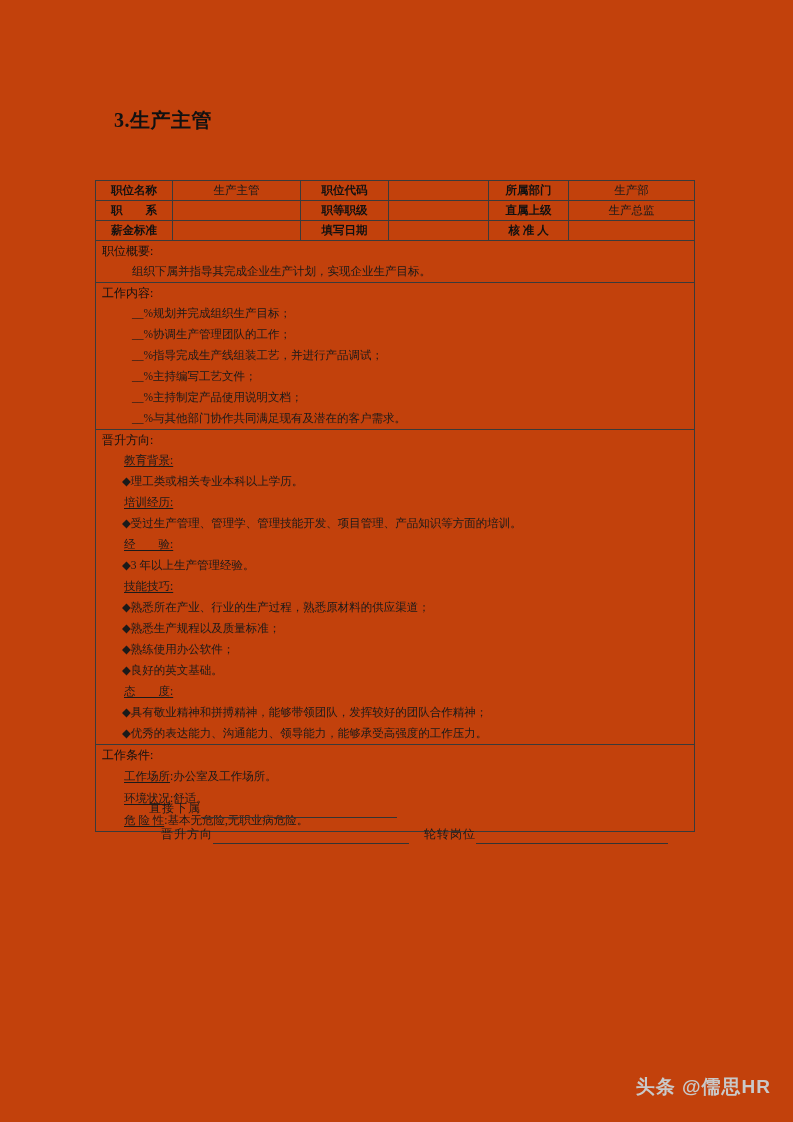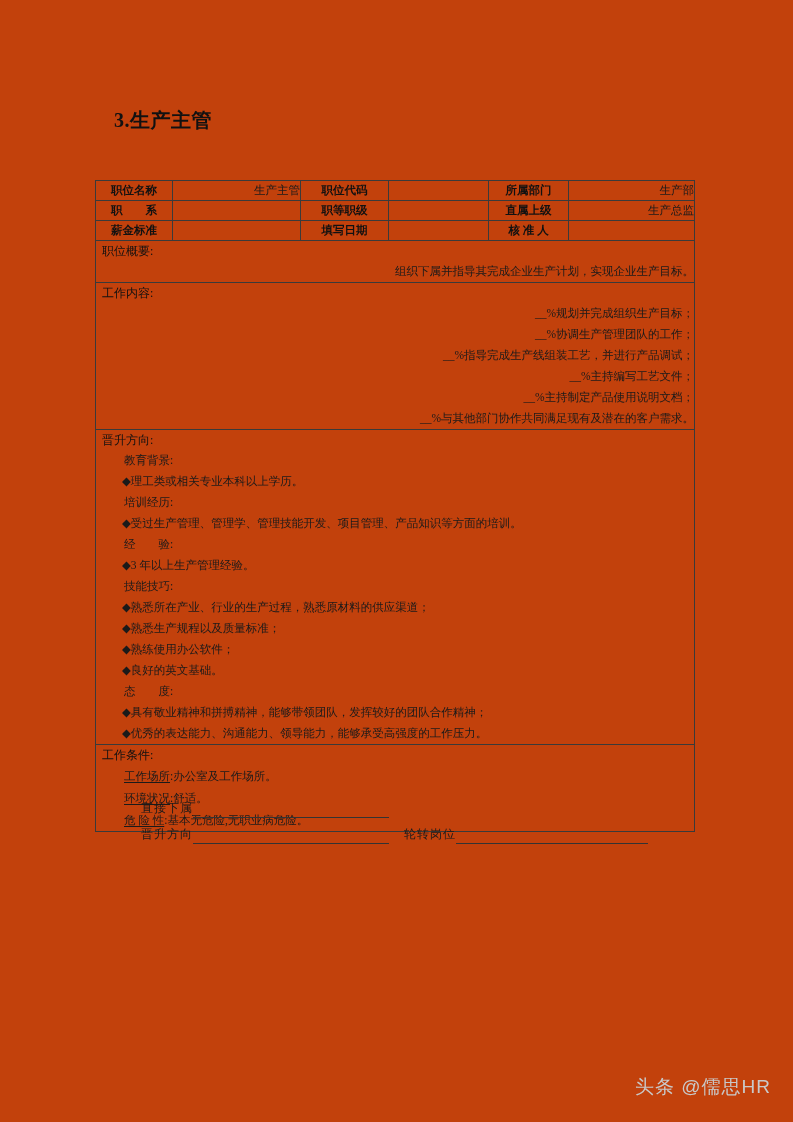--- a/index.html
+++ b/index.html
@@ -56,21 +56,21 @@
   .hdr-cell {
     text-align: center;
     font-weight: 700;
     font-size: 11.5px;
     height: 19px;
     line-height: 19px;
     white-space: nowrap;
     color: #111;
   }
   .val-cell {
-    text-align: right;
+    text-align: center;
     font-size: 11.5px;
     height: 19px;
     line-height: 19px;
     white-space: nowrap;
     color: #1a1a1a;
   }
 
   
   .sec-cell {
     padding: 4px 0 5px 0;
@@ -80,35 +80,35 @@
     font-size: 12px;
     padding-left: 6px;
     line-height: 20px;
     color: #111;
   }
   .indent1 {
     padding-left: 36px;
     line-height: 21px;
     font-size: 11.5px;
     white-space: nowrap;
-    text-align: right;
   }
   .indent-sub {
     padding-left: 28px;
     line-height: 21px;
     font-size: 11.5px;
     white-space: nowrap;
   }
   .indent-bullet {
     padding-left: 26px;
     line-height: 21px;
     font-size: 11.5px;
     white-space: nowrap;
   }
   .sub-head {
+    text-decoration: underline;
     text-underline-offset: 2px;
     font-size: 11.5px;
   }
   .cond-line {
     padding-left: 28px;
     line-height: 22px;
     font-size: 11.5px;
     white-space: nowrap;
   }
   .cond-label {
@@ -120,26 +120,26 @@
   
   .sig-area {
     position: absolute;
     left: 0;
     top: 800px;
     width: 793px;
     height: 60px;
   }
   .sig-row {
     position: absolute;
-    left: 0;
+    left: 8px;
     width: 686px;
     height: 26px;
   }
   .sig-row.r1 { top: 0px; }
-  .sig-row.r2 { top: 26px; }
+  .sig-row.r2 { top: 26px; margin-left: 12px; }
 
   .sig-item {
     position: absolute;
     display: flex;
     align-items: flex-end;
     white-space: nowrap;
     font-size: 12px;
   }
   .sig-item.left  { left: 141px; }
   .sig-item.right { left: 404px; }
@@ -157,21 +157,21 @@
   }
   .sig-line.w1 { width: 196px; }
   .sig-line.w2 { width: 192px; }
 
   
   .watermark {
     position: absolute;
     right: 22px;
     bottom: 22px;
     font-size: 19px;
-    font-weight: 400;
+    font-weight: 700;
     color: #c9c9c9;
     letter-spacing: 1px;
     white-space: nowrap;
     font-family: "Liberation Sans", sans-serif;
   }
 </style>
 </head>
 <body>
 
 <div class="page">

